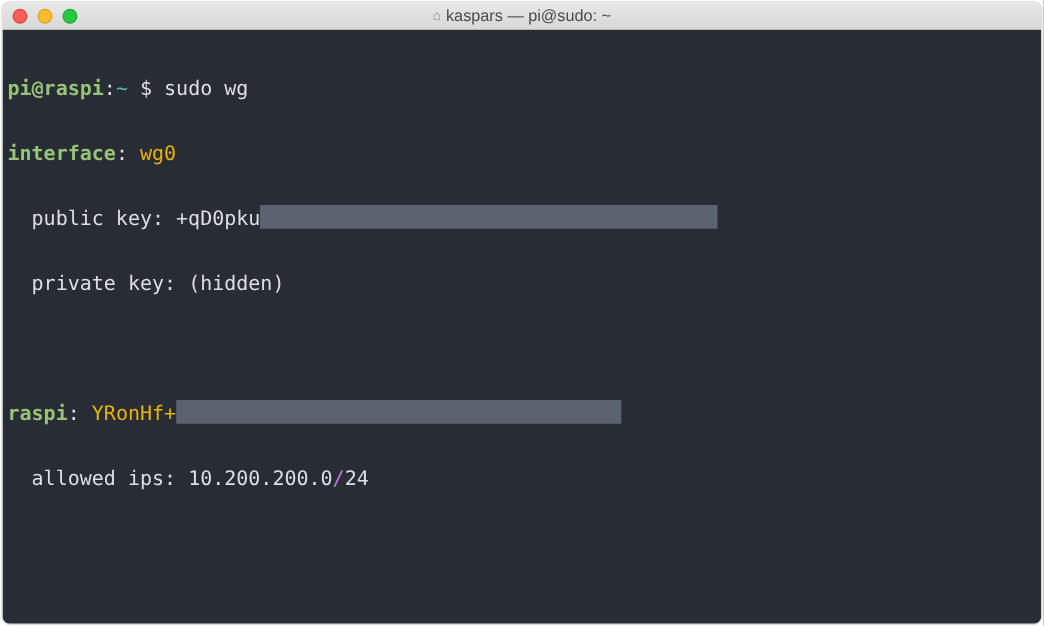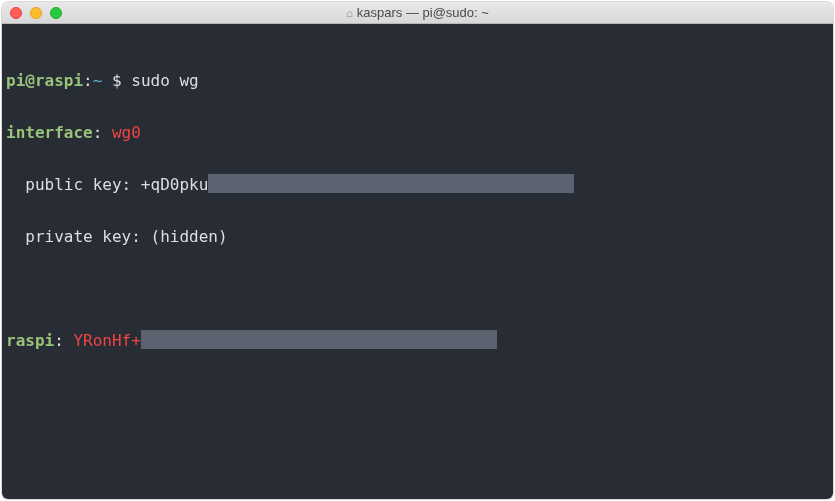--- a/index.html
+++ b/index.html
@@ -54,26 +54,26 @@
       color: #4a4a4a;
       pointer-events: none;
     }
     .home-icon { font-size: 11px; color: #8a8a8a; }
     .terminal {
       flex: 1;
       background: #282c34;
       color: #c8ccd4;
       font-size: 16px;
       line-height: 26px;
-      padding: 18px 4px;
+      padding: 8px 4px;
       white-space: pre;
       overflow: hidden;
     }
     .line { display: block; }
-    .green-t { color: #ef4444; margin-top: 32px; }
+    .green-t { color: #eab308; margin-top: 32px; }
     .greenb-t { color: #98c379; font-weight: bold; }
     .white-t { color: #dcdfe4; }
     .cyan-t { color: #56b6c2; }
     .mag-t { color: #c678dd; }
     .indent { padding-left: 2ch; }
     .redact {
       display: inline-block;
       background: #5c6370;
       vertical-align: middle;
       height: 19px;
@@ -96,18 +96,19 @@
       <span>kaspars — pi@sudo: ~</span>
     </div>
   </div>
   <div class="terminal">
 <span class="line"><span class="greenb-t">pi@raspi</span><span class="white-t">:</span><span class="cyan-t">~</span><span class="white-t"> $ </span><span class="white-t">sudo wg</span></span>
 <span class="line"><span class="greenb-t">interface</span><span class="white-t">: </span><span class="green-t">wg0</span></span>
 <span class="line indent"><span class="white-t">public key</span><span class="white-t">: </span><span class="white-t">+qD0pku</span><span class="redact" style="width:38ch"></span></span>
 <span class="line indent"><span class="white-t">private key</span><span class="white-t">: </span><span class="white-t">(hidden)</span></span>
 <span class="line"> </span>
 <span class="line"><span class="greenb-t">raspi</span><span class="white-t">: </span><span class="green-t">YRonHf+</span><span class="redact" style="width:37ch"></span></span>
+<span class="line indent"><span class="white-t">allowed ips</span><span class="white-t">: </span><span class="white-t">10.200.200.0</span><span class="mag-t">/</span><span class="white-t">24</span></span>
 
 
 
 
   </div>
 </div>
 
 </body></html>

